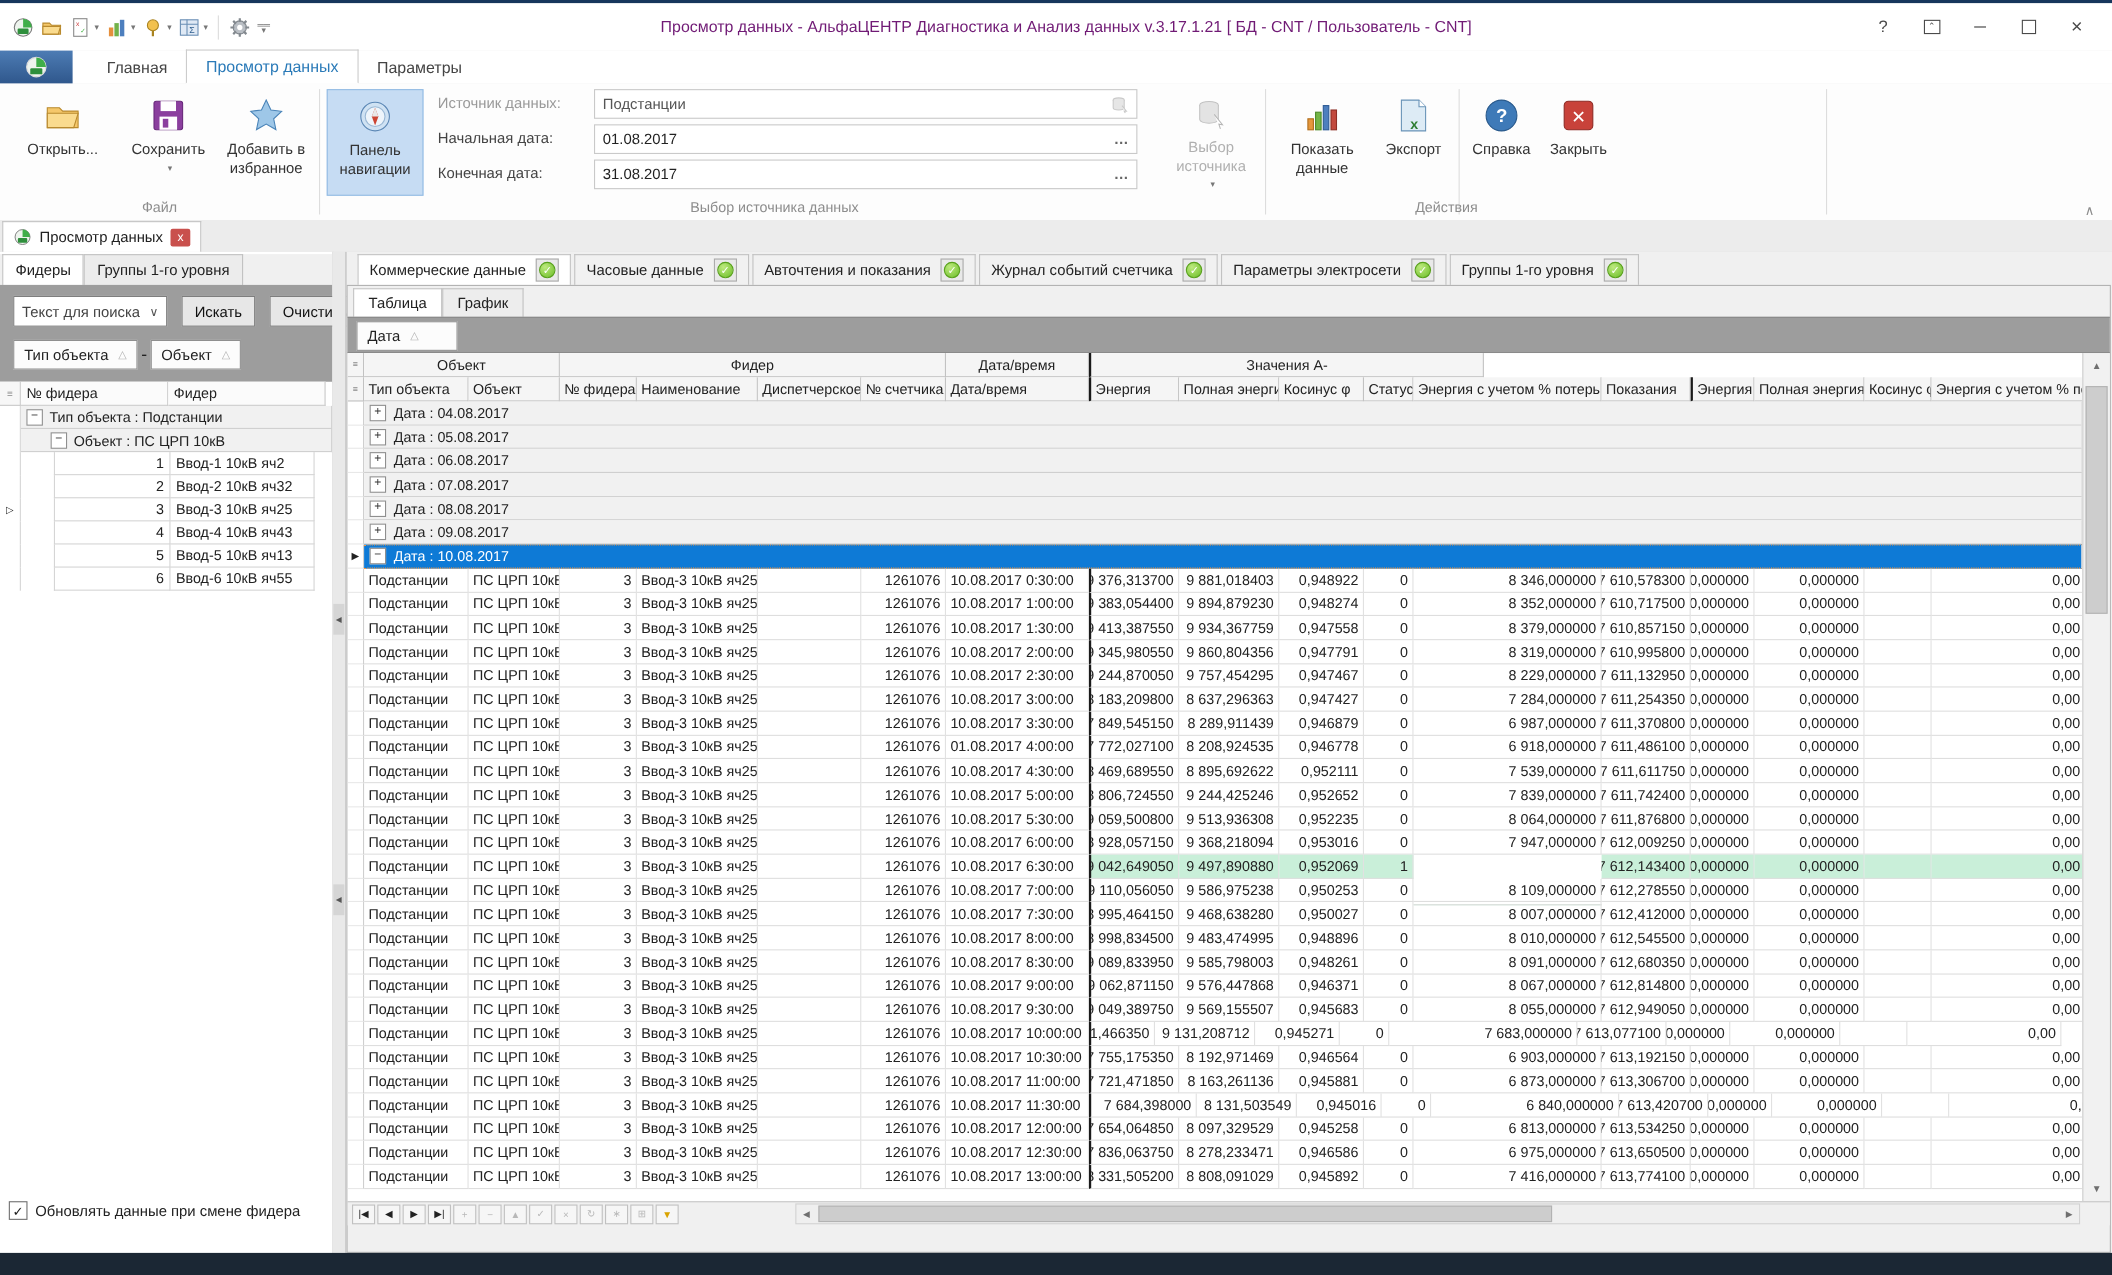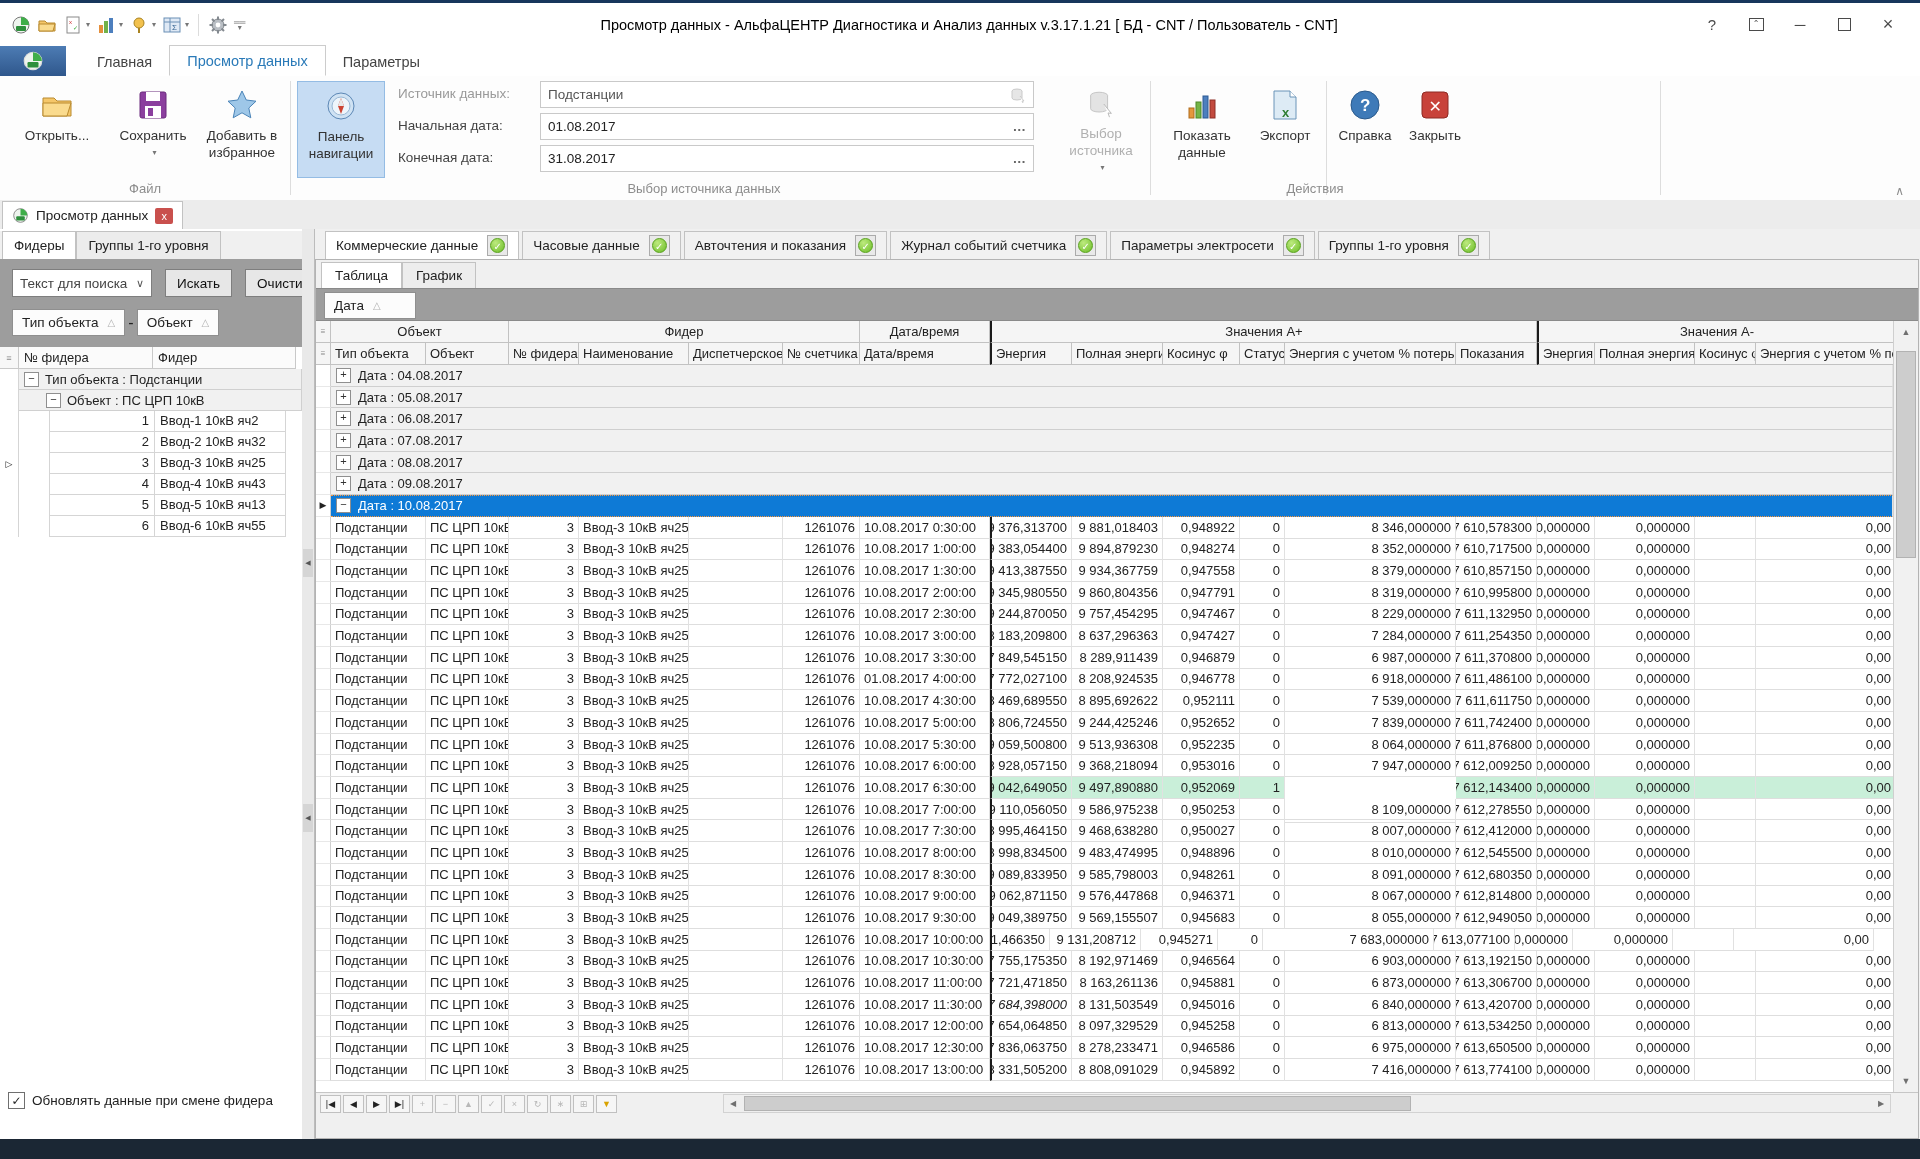--- a/index.html
+++ b/index.html
@@ -7,21 +7,21 @@
        font-family:"Liberation Sans","DejaVu Sans",sans-serif;background:#f0f0f0;color:#222}
   .win{position:absolute;inset:0;border-top:3px solid #17365c;background:#f0f0f0}
 
   
   .titlebar{position:absolute;left:0;top:0;right:0;height:43px;background:#fff;display:flex;align-items:center}
   .qat{display:flex;align-items:center;padding-left:8px}
   .qbtn{display:flex;align-items:center;margin:0 3px}
   .qbtn svg{width:20px;height:20px}
   .dd{font-size:8px;color:#777;margin-left:3px}
   .qsep{width:1px;height:22px;background:#dcdcdc;margin:0 6px}
-  .title{flex:1;text-align:center;font-size:14.5px;color:#000000;white-space:nowrap;overflow:hidden}
+  .title{flex:1;text-align:center;font-size:14.5px;color:#701a75;white-space:nowrap;overflow:hidden}
   .winctl{display:flex;align-items:center;padding-right:10px}
   .wbtn{width:44px;height:30px;display:flex;align-items:center;justify-content:center;color:#4a4a4a;font-size:15px}
   .maxbox{width:11px;height:11px;border:1.5px solid #4a4a4a}
   .ribbox{width:13px;height:11px;border:1.5px solid #4a4a4a;font-size:8px;line-height:9px;text-align:center;color:#4a4a4a}
 
   
   .ribbontabs{position:absolute;top:43px;left:0;right:0;height:30px;background:#fff;display:flex;align-items:flex-end}
   .appbtn{width:66px;height:30px;background:linear-gradient(#4d7cb4,#2f578c);display:flex;align-items:center;justify-content:center;margin-right:14px}
   .appbtn svg{width:22px;height:22px}
   .rtab{height:29px;padding:0 17px;display:flex;align-items:center;font-size:14.5px;color:#444}
@@ -478,21 +478,20 @@
               <span>Дата</span>
               <span class="sort">△</span>
             </div>
         </div>
         <div class="gridarea">
           <div class="g-bandrow" id="band-row">
               <div class="g-ind">≡</div>
               <div class="g-hcell c" style="width: 178px;">Объект</div>
               <div class="g-hcell c" style="width: 351px;">Фидер</div>
               <div class="g-hcell c" style="width: 130px;">Дата/время</div>
-              <div class="g-hcell c strong" style="width: 547px;">Значения А+</div>
               <div class="g-hcell c strong" style="width: 359px;">Значения А-</div>
             </div>
           <div class="g-headrow" id="header-row">
               <div class="g-ind">≡</div>
               <div class="g-hcell" style="width: 95px;">Тип объекта</div>
               <div class="g-hcell" style="width: 83px;">Объект</div>
               <div class="g-hcell" style="width: 70px;">№ фидера</div>
               <div class="g-hcell" style="width: 110px;">Наименование</div>
               <div class="g-hcell" style="width: 94px;">Диспетчерское</div>
               <div class="g-hcell" style="width: 77px;">№ счетчика</div>
@@ -1000,21 +999,21 @@
               </div>
               <div class="g-row">
                 <div class="g-ind2"></div>
                 <div class="g-cell" style="width: 95px;">Подстанции</div>
                 <div class="g-cell" style="width: 83px;">ПС ЦРП 10кВ</div>
                 <div class="g-cell r" style="width: 70px;">3</div>
                 <div class="g-cell" style="width: 110px;">Ввод-3 10кВ яч25</div>
                 <div class="g-cell" style="width: 94px;"></div>
                 <div class="g-cell r" style="width: 77px;">1261076</div>
                 <div class="g-cell" style="width: 130px;">10.08.2017 11:30:00</div>
-                <div class="g-cell r strong" style="width: 82px; font-style: italic;">7 684,398000</div>
+                <div class="g-cell r strong" style="width: 98px;">7 684,398000</div>
                 <div class="g-cell r" style="width: 91px;">8 131,503549</div>
                 <div class="g-cell r" style="width: 77px;">0,945016</div>
                 <div class="g-cell r" style="width: 45px;">0</div>
                 <div class="g-cell r" style="width: 171px;">6 840,000000</div>
                 <div class="g-cell r" style="width: 81px;">7 613,420700</div>
                 <div class="g-cell r" style="width: 58px;">0,000000</div>
                 <div class="g-cell r" style="width: 100px;">0,000000</div>
                 <div class="g-cell r" style="width: 61px;"></div>
                 <div class="g-cell r" style="width: 140px;">0,00</div>
               </div>

